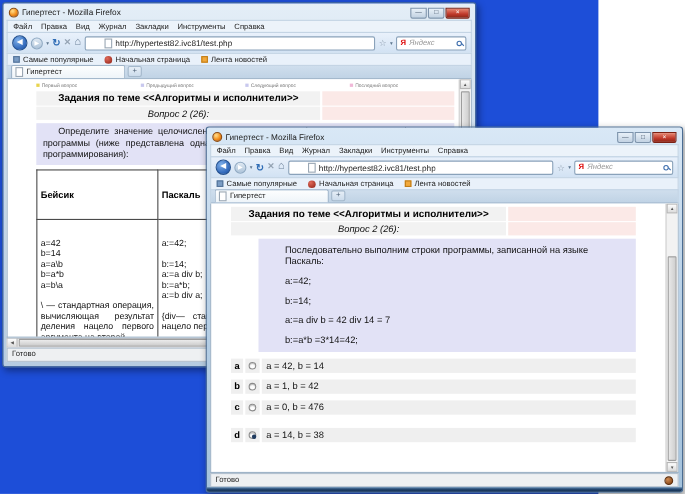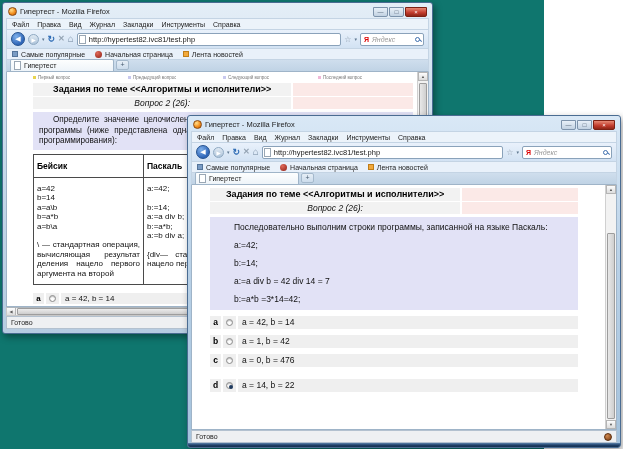--- a/index.html
+++ b/index.html
@@ -1,18 +1,18 @@
 <!DOCTYPE html>
 <html><head>
 <meta charset="utf-8">
 <style>
   * { margin:0; padding:0; box-sizing:border-box; }
   html,body { width:623px; height:449px; background:#fff; overflow:hidden;
     font-family:"Liberation Sans", sans-serif; }
-  .stage { position:relative; width:544px; height:449px; background:#0f766e; }
+  .stage { position:relative; width:544px; height:449px; background:#1d4ed8; }
 
   
   .win { position:absolute; border:1px solid #4a6c92; border-radius:3px;
     display:flex; flex-direction:column; padding:0 3px;
     box-shadow:2px 3px 7px rgba(0,0,0,.38); }
   .win.back  { left:2px;  top:2px;  width:431px; height:332px; z-index:1;
     background:linear-gradient(180deg,#e4eef7 0%,#c7d9ea 45%,#b6cce1 100%); }
   .win.front { left:187px; top:115px; width:434px; height:333px; z-index:2;
     background:linear-gradient(180deg,#d9e8f6 0%,#b9d1e7 45%,#a4c2dc 100%); }
 
@@ -39,21 +39,21 @@
     border:1px solid #24518f; color:#fff; font-size:7px; line-height:12px; text-align:center; }
   .nav-fwd { width:11px; height:11px; border-radius:50%; flex:none;
     background:linear-gradient(#dfe9f3,#aec4da); border:1px solid #8fa9c2;
     color:#fff; font-size:5.5px; line-height:10px; text-align:center; }
   .nav-drop { font-size:5px; color:#5f7astroke; color:#5f7890; }
   .nav-glyph { font-size:9px; line-height:10px; }
   .g-reload { color:#2f6cb5; font-weight:bold; }
   .g-stop { color:#93a2b2; font-weight:bold; font-size:8px; }
   .g-home { color:#70859c; font-size:10px; }
   .urlbox { flex:1; height:13px; background:#fff; border:1px solid #8aa2ba; border-radius:2px;
-    display:flex; align-items:center; gap:3px; padding:0 1px; min-width:0; }
+    display:flex; align-items:center; gap:3px; padding:0 17px; min-width:0; }
   .page-ico { width:7px; height:9px; background:#fff; border:1px solid #9aa7b4; flex:none; }
   .url-text { font-size:7.5px; color:#1a1a1a; white-space:nowrap; overflow:hidden; }
   .star { font-size:8px; color:#8a99a9; line-height:9px; }
   .searchbox { height:13px; background:#fff; border:1px solid #8aa2ba; border-radius:2px;
     display:flex; align-items:center; gap:3px; padding:0 3px; flex:none; }
   .front .searchbox { width:90px; } .back .searchbox { width:64px; }
   .ya { color:#d00; font-weight:bold; font-size:7px; }
   .search-text { font-size:7px; color:#9a9a9a; font-style:italic; flex:1; }
   .mag { width:5px; height:5px; border:1.4px solid #3f6fae; border-radius:50%; position:relative; flex:none; }
   .mag::after { content:""; position:absolute; width:3px; height:1.4px; background:#3f6fae;
@@ -120,27 +120,27 @@
   .qhead .main { width:68%; background:#f2f2f2; text-align:center; }
   .qhead .pink { flex:1; background:#fbe9e7; margin-left:2px; }
   .qh1 .main { font-weight:bold; font-size:9px; line-height:13px; color:#000; }
   .qh2 { margin-top:1px; }
   .qh2 .main { font-style:italic; font-size:8.5px; line-height:12px; color:#111;text-align:center; }
 
   .lavbox { background:#e2e2f6; margin-top:3px; }
   .back .lavbox { padding:3px 6px; font-size:8.2px; line-height:10.5px;
     text-align:justify; color:#111; }
   .back .lavbox .indent { text-indent:14px; }
-  .front .lavbox { padding:5px 8px 6px 24px; font-size:8.5px; color:#111; }
+  .front .lavbox { padding:5px 8px 6px 24px; font-size:8.5px; color:#111;margin-left:25px; }
   .front .lavbox .xline { margin-top:8px; }
   .front .lavbox .xline.first { margin-top:0; }
 
   table.codes { margin-top:4px; border-collapse:collapse; width:100%; }
   table.codes th, table.codes td { border:1px solid #4a4a4a; vertical-align:top;
-    padding:6px 3px; text-align:left; }
+    padding:17px 3px; text-align:left; }
   table.codes th { font-size:8.5px; font-weight:bold; height:12px; color:#000; }
   table.codes td { font-size:8px; line-height:9.5px; color:#111; height:96px; }
   td .codeblock { white-space:pre-line; }
   td .note { margin-top:9px; text-align:justify; }
   table.codes col.c1 { width:110px; }
 
   .opts { margin-top:8px; }
   .opt { display:flex; align-items:center; }
   .opt .cell { background:#efefef; }
   .opt .letter { width:11px; font-weight:bold; text-align:center; color:#000; }
@@ -415,21 +415,21 @@
             <span class="cell radio-cell">
                 <span class="radio"></span>
               </span>
             <span class="cell txt">a = 0, b = 476</span>
           </div>
           <div class="opt gap-before">
             <span class="cell letter">d</span>
             <span class="cell radio-cell">
                 <span class="radio on"></span>
               </span>
-            <span class="cell txt">a = 14, b = 22</span>
+            <span class="cell txt">a = 14, b = 38</span>
           </div>
         </div>
 
       </div>
       <div class="vscroll">
         <div class="vs-btn">▲</div>
         <div class="vs-thumb"></div>
         <div class="vs-btn bottom">▼</div>
       </div>
     </div>

